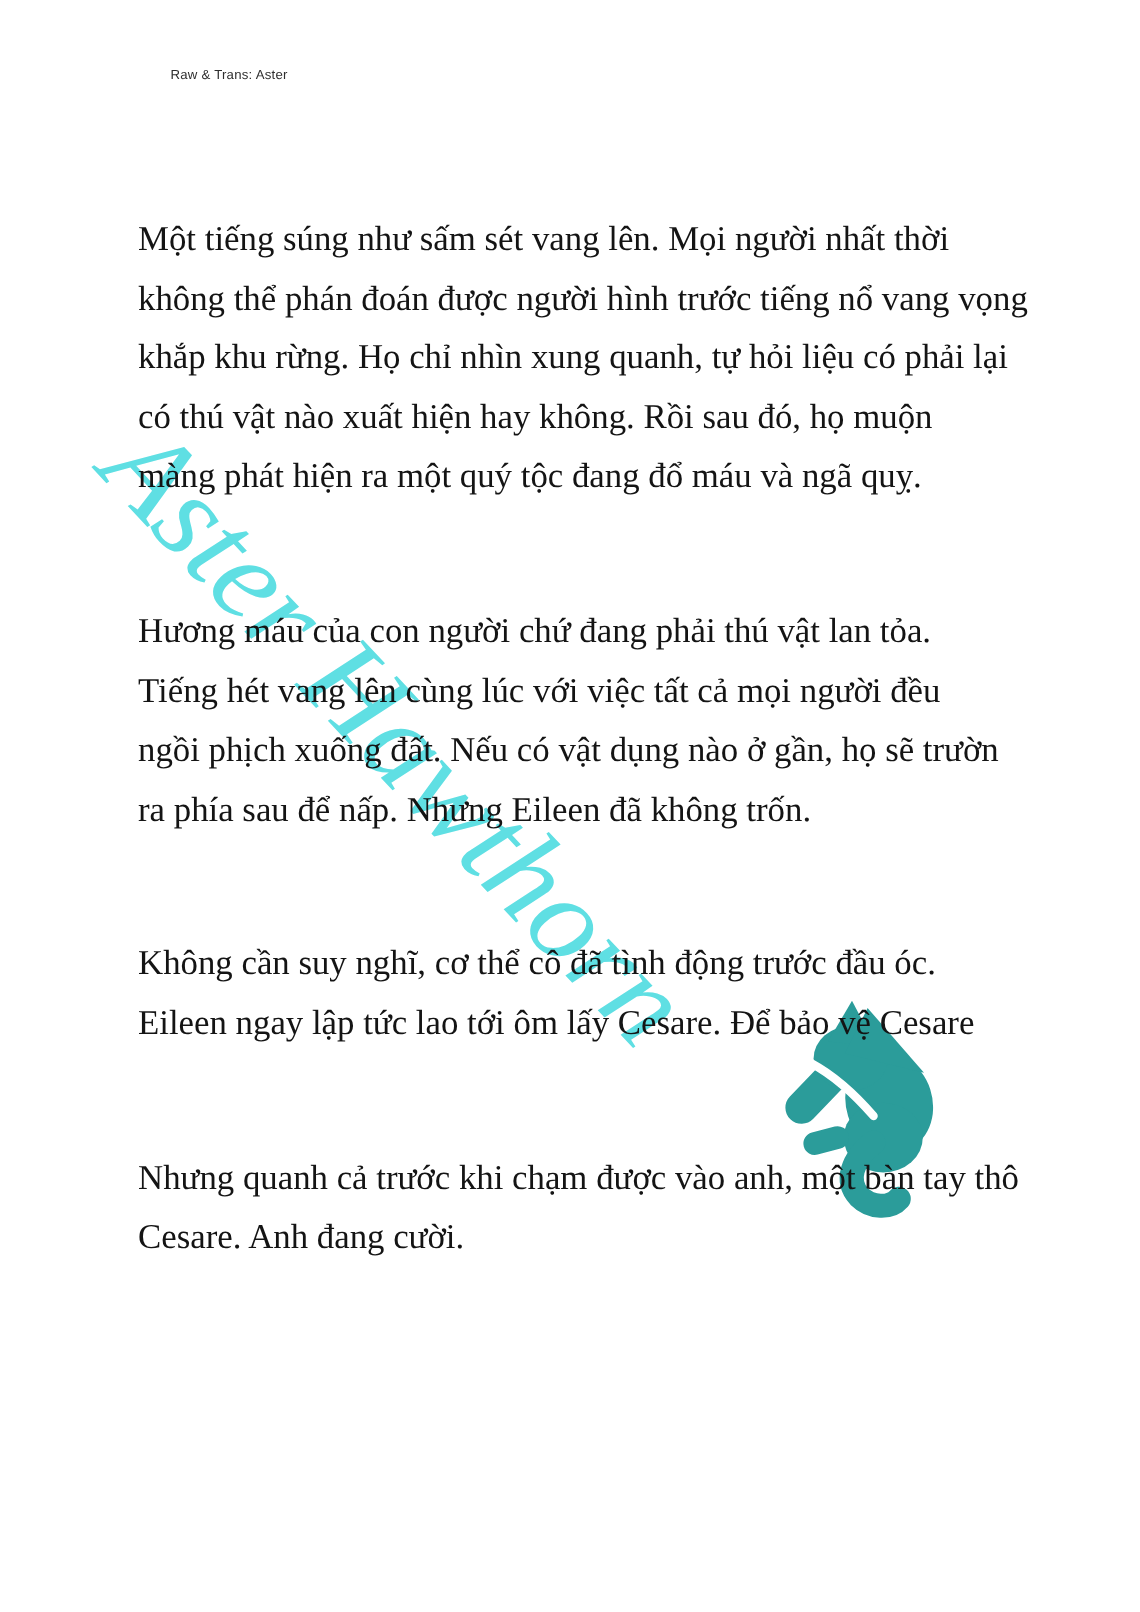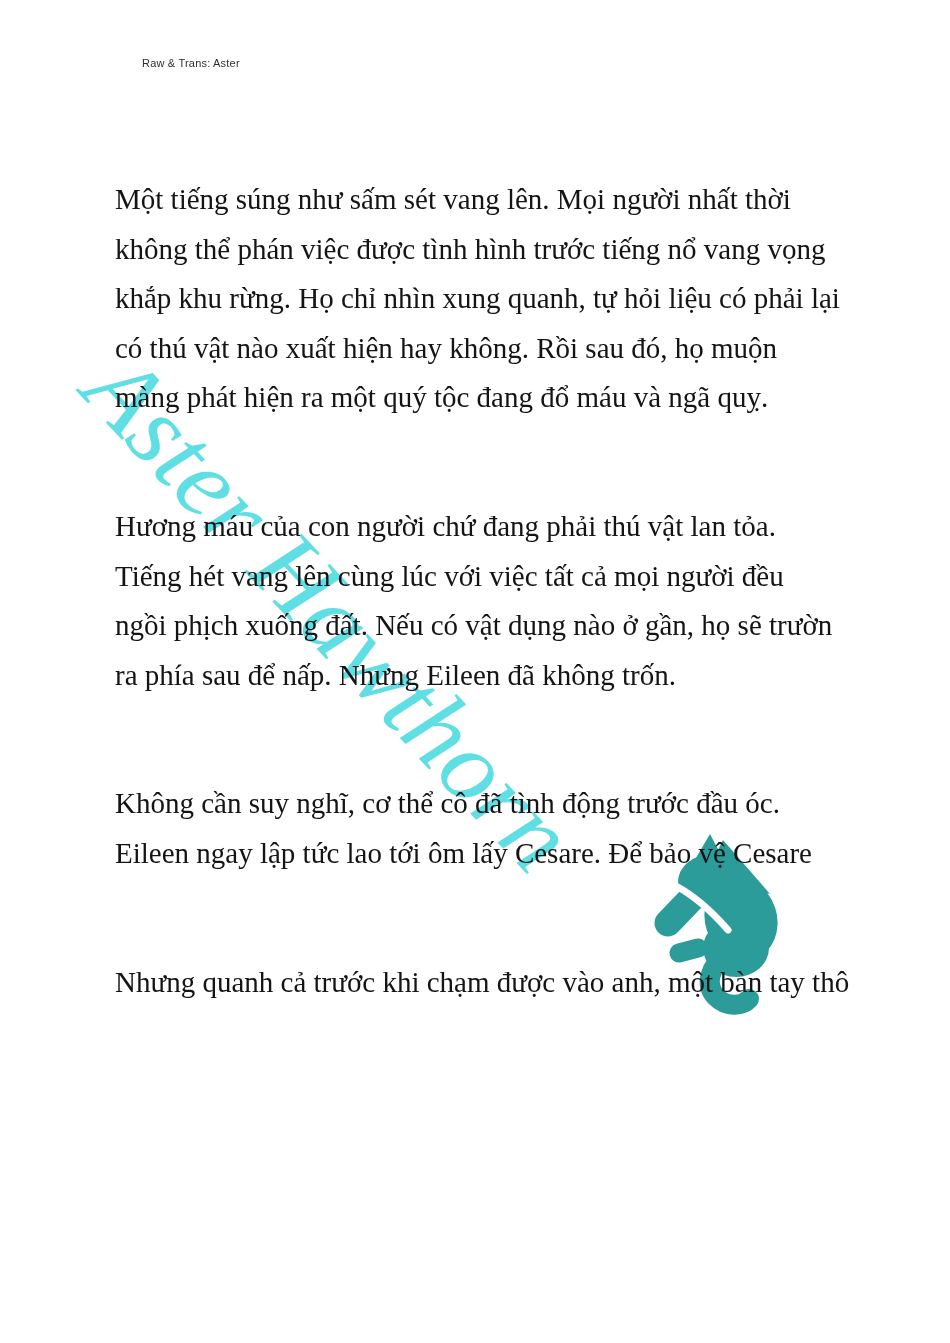--- a/index.html
+++ b/index.html
@@ -81,35 +81,36 @@
     <polygon points="58,10 78,48 38,44" fill="#2b9c9a"></polygon>
     <polygon points="71,16 118,70 52,54" fill="#2b9c9a"></polygon>
     <path d="M 24 62 Q 50 76, 76 106" fill="none" stroke="#ffffff" stroke-width="7" stroke-linecap="round"></path>
   </g>
 </svg>
 
 <div class="content">
 
   <div class="para">
     <div class="line">Một tiếng súng như sấm sét vang lên. Mọi người nhất thời</div>
-    <div class="line">không thể phán việc được tình hình trước tiếng nổ vang vọng</div>
+    <div class="line">không thể phán đoán được người hình trước tiếng nổ vang vọng</div>
     <div class="line">khắp khu rừng. Họ chỉ nhìn xung quanh, tự hỏi liệu có phải lại</div>
     <div class="line">có thú vật nào xuất hiện hay không. Rồi sau đó, họ muộn</div>
     <div class="line">màng phát hiện ra một quý tộc đang đổ máu và ngã quỵ.</div>
   </div>
 
   <div class="para">
     <div class="line">Hương máu của con người chứ đang phải thú vật lan tỏa.</div>
     <div class="line">Tiếng hét vang lên cùng lúc với việc tất cả mọi người đều</div>
     <div class="line">ngồi phịch xuống đất. Nếu có vật dụng nào ở gần, họ sẽ trườn</div>
     <div class="line">ra phía sau để nấp. Nhưng Eileen đã không trốn.</div>
   </div>
 
   <div class="para">
     <div class="line">Không cần suy nghĩ, cơ thể cô đã tình động trước đầu óc.</div>
     <div class="line">Eileen ngay lập tức lao tới ôm lấy Cesare. Để bảo vệ Cesare</div>
   </div>
 
   <div class="para">
     <div class="line">Nhưng quanh cả trước khi chạm được vào anh, một bàn tay thô</div>
+    <div class="line">Cesare. Anh đang cười.</div>
   </div>
 
 </div>
 
 </body></html>

